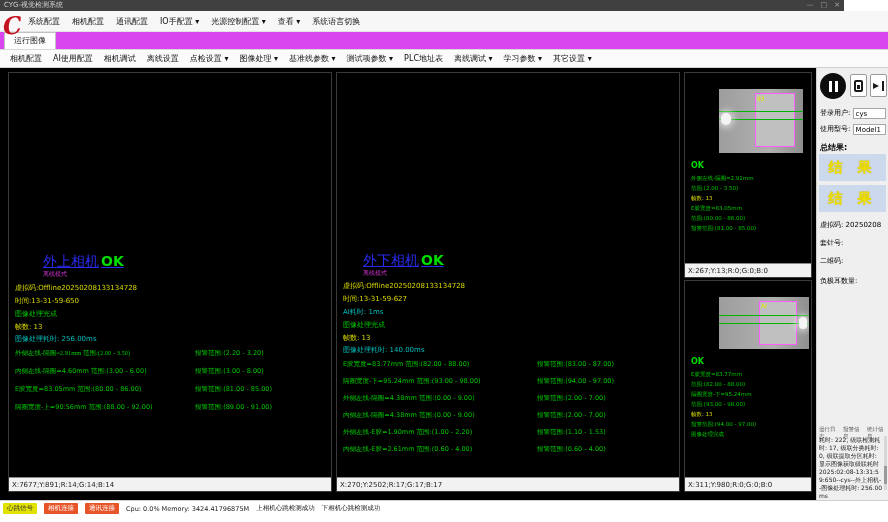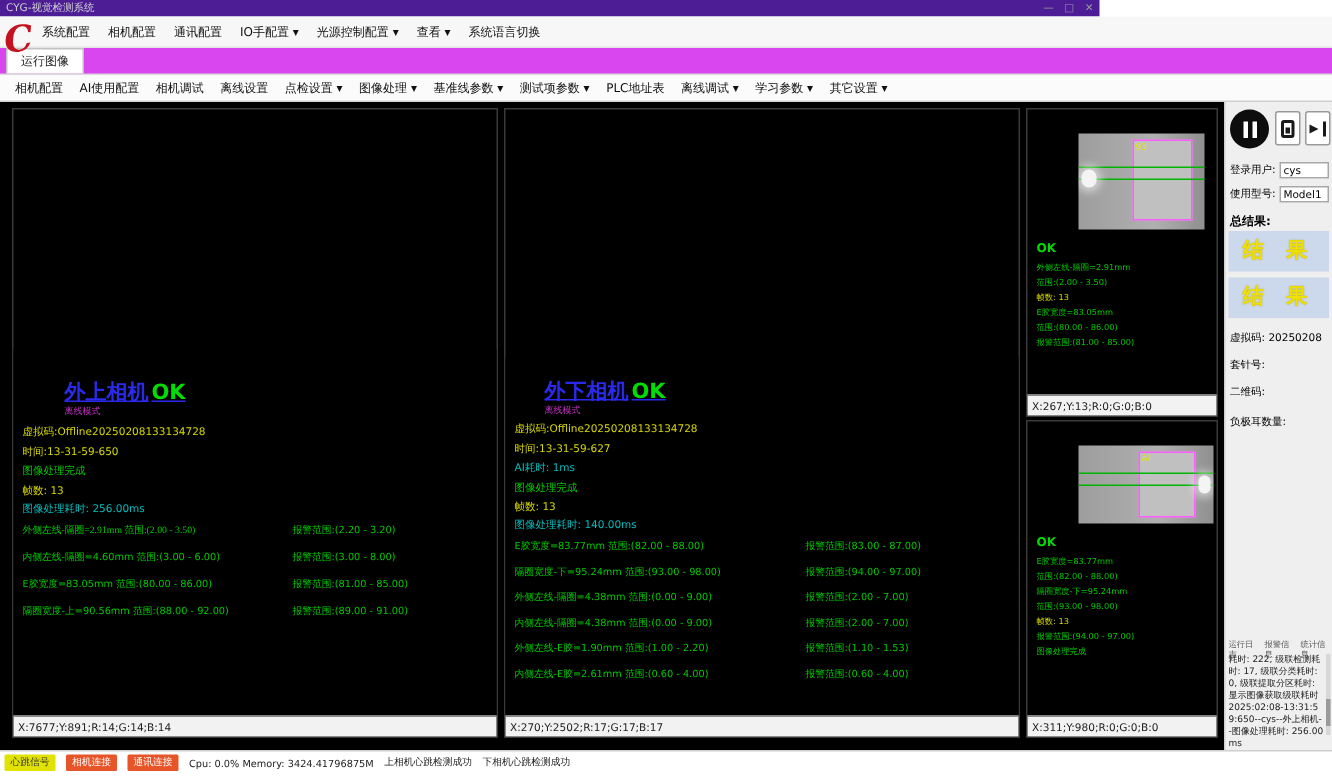--- a/index.html
+++ b/index.html
@@ -1,21 +1,21 @@
 <!DOCTYPE html>
 <html><head>
 <meta charset="utf-8">
 <style>
   * { margin:0; padding:0; box-sizing:border-box; }
   html,body { width:888px; height:522px; }
   body { font-family:"DejaVu Sans", sans-serif; background:#fff; overflow:hidden; }
   .app { position:relative; width:888px; height:522px; background:#fff; }
 
   
-  .titlebar { position:absolute; left:0; top:0; width:733px; height:11px; background:#4c1d95; color:#cfcfcf; font-size:7px; line-height:11px; padding-left:4px; }
+  .titlebar { position:absolute; left:0; top:0; width:844px; height:11px; background:#404040; color:#cfcfcf; font-size:7px; line-height:11px; padding-left:4px; }
   .winctl { position:absolute; right:4px; top:0; height:11px; display:flex; gap:7px; color:#9a9a9a; font-size:7px; line-height:11px; }
   .winctl span { cursor:default; }
 
   
   .menubar { position:absolute; left:0; top:11px; width:888px; height:21px; background:#f7f7f7; border-bottom:1px solid #e3e3e3; }
   .logo { position:absolute; left:3px; top:13px; width:22px; height:30px; z-index:5;
           font-family:"DejaVu Serif", serif; font-style:italic; font-weight:bold; font-size:24px; color:#c41220; transform:rotate(-6deg); line-height:26px; }
   .menu-items { position:absolute; left:28px; top:0; height:21px; display:flex; gap:12px; align-items:center; font-size:8px; color:#111; }
   .menu-items .mi { cursor:default; white-space:nowrap; }
 
@@ -45,21 +45,21 @@
   .v-yellow { background:#e6e600; }
   .v-green { background:#00b400; }
   .v-cyan { background:#00c8c8; }
   .blob { position:absolute; background:#f4f4f4; border-radius:5px; box-shadow:0 0 6px 3px rgba(255,255,255,.55); }
   .ov-label { position:absolute; color:#e6e600; font-size:7px; line-height:10px; border:1px solid #ff5cff; padding:0 2px; white-space:nowrap; background:rgba(40,40,40,.25); }
   .ov-blue { position:absolute; color:#4d6bff; font-size:7px; white-space:nowrap; }
   .ov-yellow-plain { position:absolute; color:#e6e600; font-size:6px; white-space:nowrap; }
 
   
   .res { position:absolute; left:0; width:100%; color:#0f0; }
-  .cam-title { position:absolute; font-size:14px; font-weight:bold; color:#2a2aee; text-decoration:underline; white-space:nowrap; }
+  .cam-title { position:absolute; font-size:14px; font-weight:normal; color:#2a2aee; text-decoration:underline; white-space:nowrap; }
   .cam-title b { color:#00dd00; text-decoration:none; font-size:14px; margin-left:2px; }
   .t-magenta { position:absolute; color:#cc33cc; font-size:6px; white-space:nowrap; }
   .t-yellow  { position:absolute; color:#d8d800; font-size:7px; white-space:nowrap; }
   .t-green   { position:absolute; color:#00c800; font-size:7px; white-space:nowrap; }
   .t-cyan    { position:absolute; color:#00bcbc; font-size:7px; white-space:nowrap; }
   .row-line  { position:absolute; width:100%; font-size:6.5px; color:#00c800; white-space:nowrap; }
   .row-line .alarm { position:absolute; }
 
   
   .thumb { position:absolute; background:linear-gradient(90deg,#9d9d9d,#b0b0b0 60%,#8f8f8f); overflow:hidden; }

